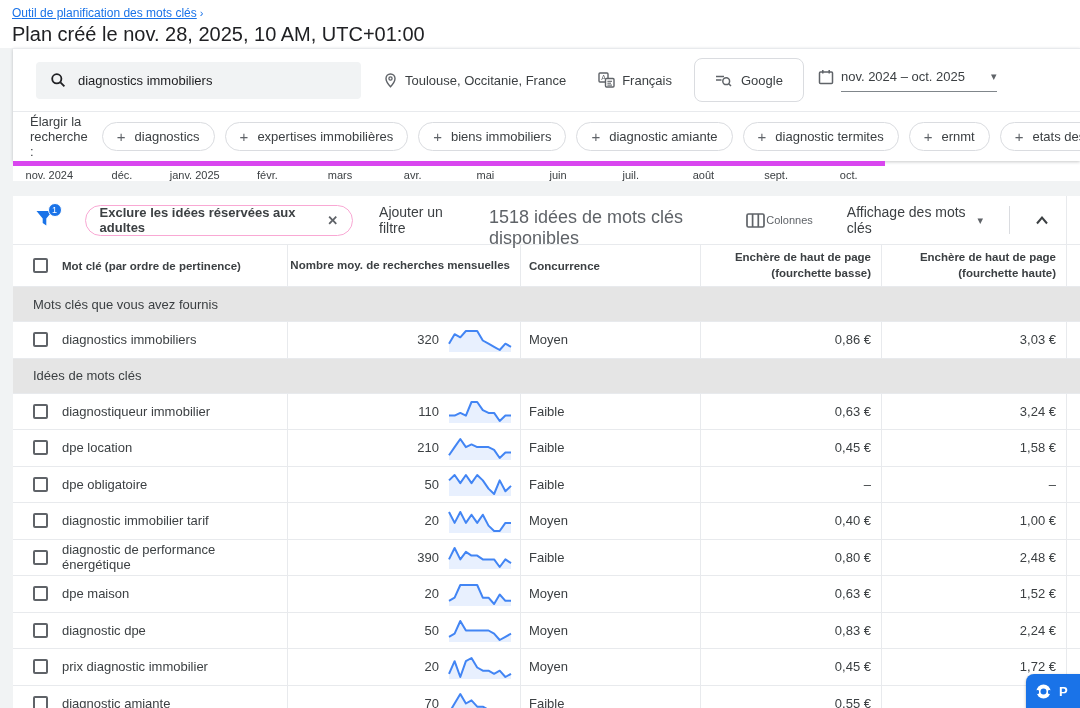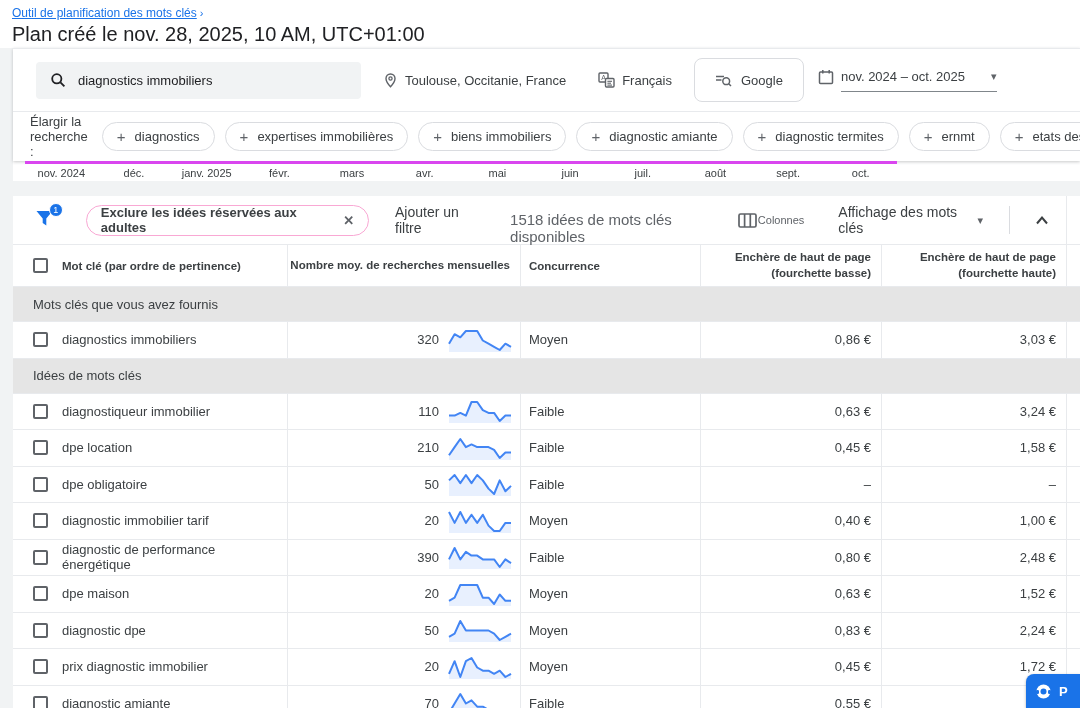--- a/index.html
+++ b/index.html
@@ -33,38 +33,38 @@
   .arrow-down { font-size:11px; color:#5f6368; }
   .h-divider { height:1px; background:#e8eaed; margin:0; }
   .chips-row { height:49px; display:flex; align-items:center; padding-left:17px; gap:10px; }
   .broaden-label { font-size:13px; color:#3c4043; margin-right:4px; }
   .chips-wrap { display:flex; gap:10px; }
   .chip { display:flex; align-items:center; gap:9px; border:1px solid #dadce0; border-radius:16px;
     height:29px; padding:0 14px; font-size:13px; color:#3c4043; background:#fff; cursor:pointer; white-space:nowrap; }
   .chip-plus { color:#5f6368; font-size:15px; }
 
   
-  .months { position:absolute; left:25px; top:161px; width:872px; height:20px; background:#fff;
-    border-top:3px solid #d946ef; display:flex; }
+  .months { position:absolute; left:13px; top:161px; width:872px; height:20px; background:#fff;
+    border-top:5px solid #d946ef; display:flex; }
   .month { flex:1; text-align:center; font-size:11px; color:#3c4043; padding-top:3px; }
   .grayband { position:absolute; left:0; top:181px; width:1080px; height:15px; background:#f1f3f4; }
 
   
   .card2 { position:absolute; left:13px; top:196px; width:1067px; height:512px; background:#fff; }
   .toolbar { height:49px; border-bottom:1px solid #e8eaed; display:flex; align-items:center;
     padding-left:22px; position:relative; }
   .funnel-wrap { position:relative; width:22px; height:20px; cursor:pointer; }
   .badge { position:absolute; top:-7px; right:-7px; width:14px; height:14px; border-radius:50%;
     background:#1a73e8; border:1.5px solid #fff; color:#fff; font-size:9px; display:flex;
     align-items:center; justify-content:center; }
   .filter-chip { margin-left:30px; display:flex; align-items:center; gap:12px; border:1px solid #f9a8d4;
     border-radius:17px; height:31px; padding:0 14px; font-size:13px; color:#3c4043; cursor:pointer;font-weight:bold; }
   .chip-close { color:#5f6368; font-size:13px; cursor:pointer; }
   .add-filter { margin-left:26px; font-size:14px; color:#3c4043; cursor:pointer; }
-  .count { margin-left:26px; font-size:15px; color:#5f6368;margin-top:16px; }
+  .count { margin-left:26px; font-size:18px; color:#5f6368;margin-top:16px; }
   .tb-spacer { flex:1; }
   .columns-btn { display:flex; flex-direction:row; align-items:center; gap:1px; color:#5f6368;
     font-size:11px; cursor:pointer; margin-right:34px; }
   .view-btn { display:flex; align-items:center; gap:0; font-size:14px; color:#3c4043; cursor:pointer; }
   .vdivider { width:1px; height:28px; background:#dadce0; margin:0 24px 0 26px; }
   .collapse-btn { cursor:pointer; display:flex; align-items:center; margin-right:30px; }
   .toolbar-gut { position:absolute; left:1053px; top:0; height:49px; border-left:1px solid #e8eaed; }
 
   
   .grid { display:grid; grid-template-columns:47px 227px 233px 180px 181px 185px 14px; }

